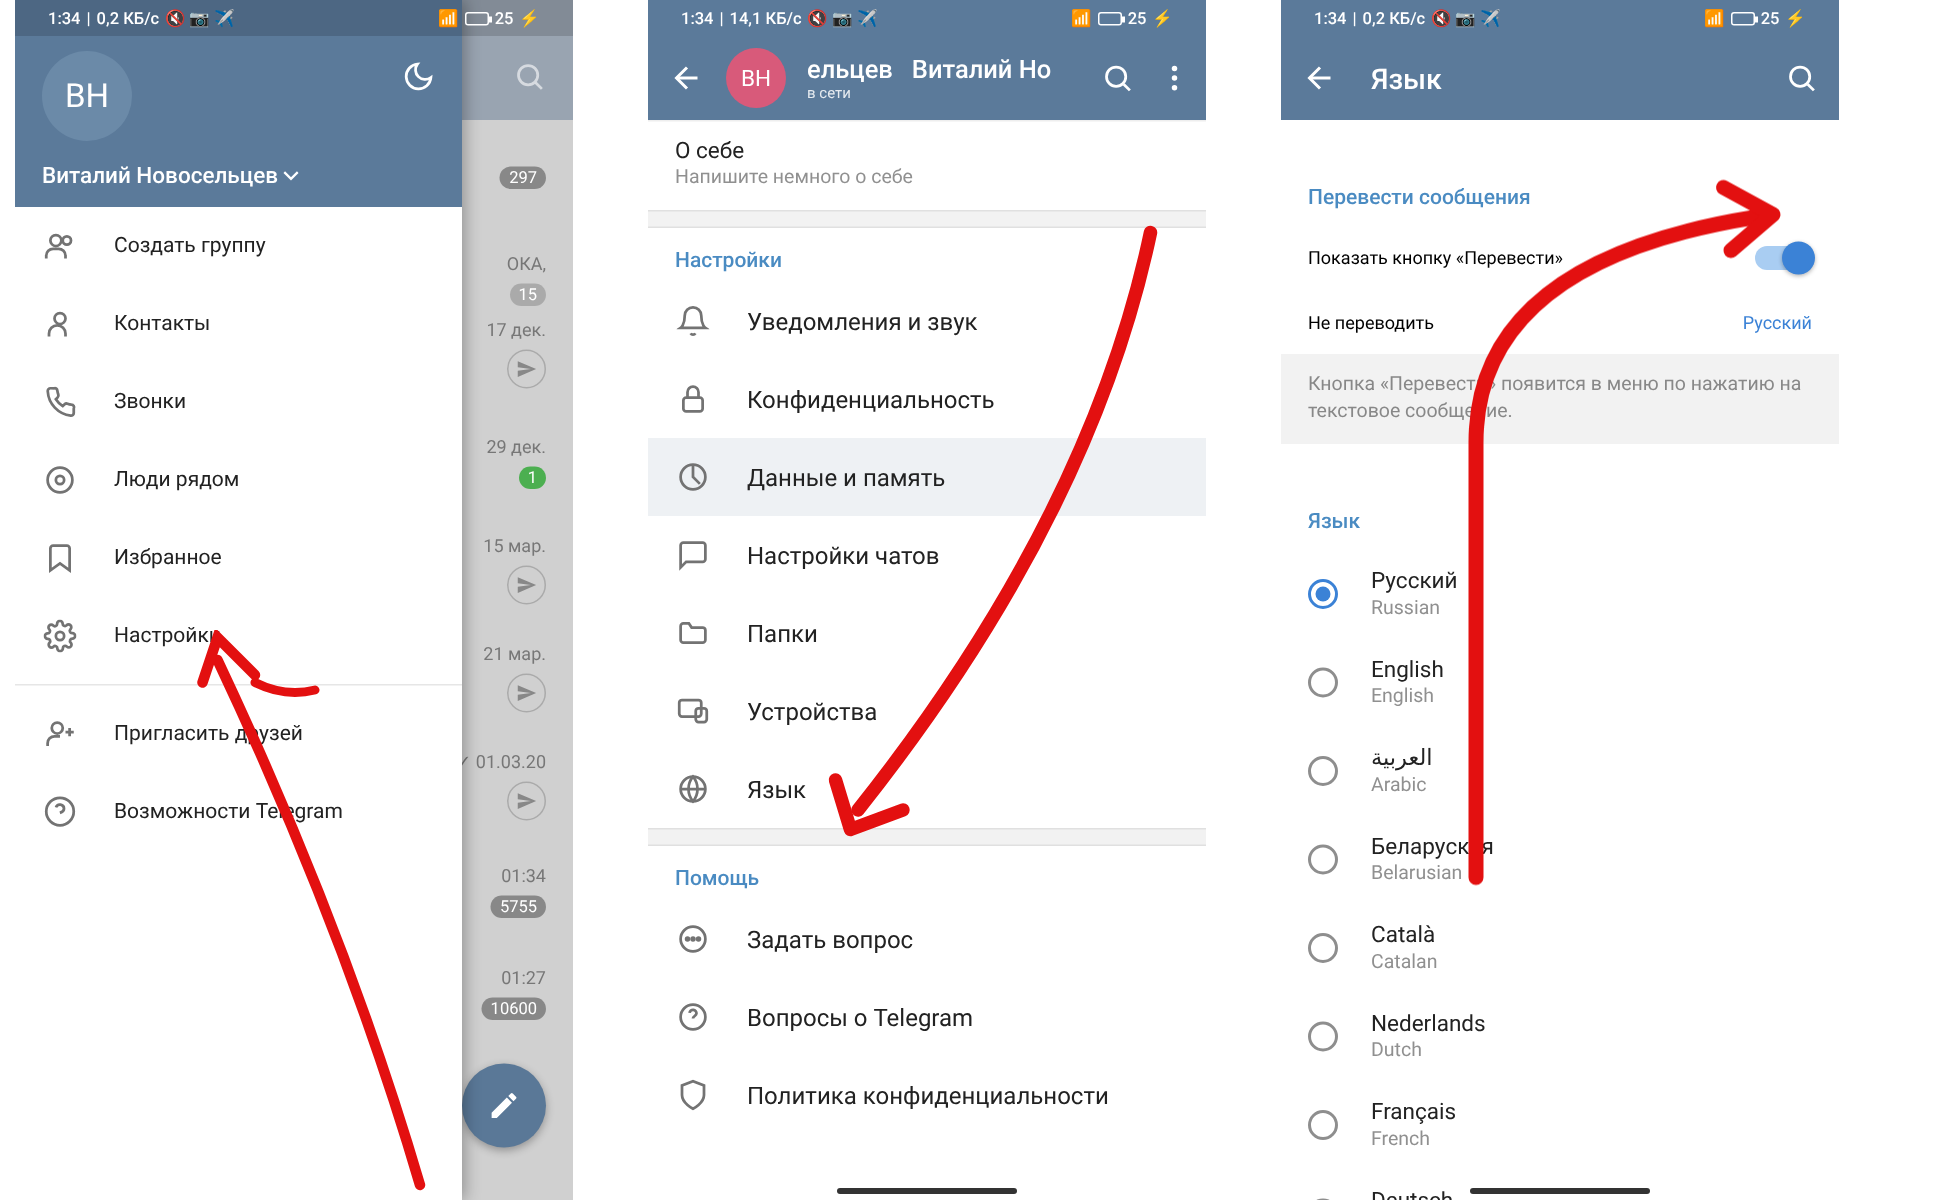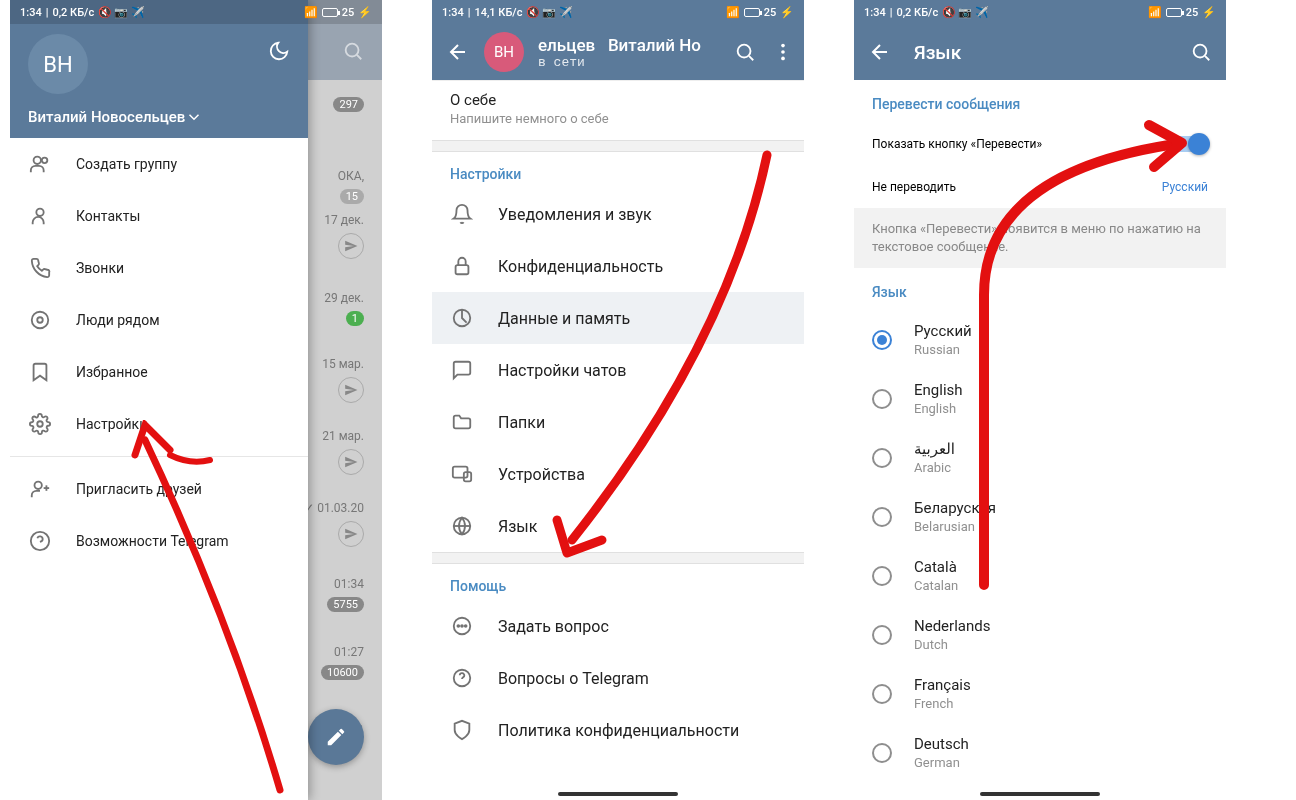--- a/index.html
+++ b/index.html
@@ -20,21 +20,21 @@
   overflow: hidden;
   flex-shrink: 0;
 }
 
 
 .statusbar {
   height: 24px;
   display: flex;
   align-items: center;
   justify-content: space-between;
-  padding: 0 10px;
+  padding: 0 22px;
   font-size: 11px;
   font-weight: 500;
   color: #222;
 }
 .statusbar.dark { color: #fff; background: rgba(0,0,0,0.15); position: absolute; top:0; left:0; right:0; z-index:5;}
 .phone1 .statusbar { position: absolute; top:0; left:0; right:0; z-index:20;}
 .sb-left, .sb-right { display: flex; align-items: center; gap: 4px; }
 .battery-box { border:1px solid currentColor; width:16px; height:9px; border-radius:2px; position:relative;}
 .battery-box::after{content:"";position:absolute;right:-3px;top:2px;width:2px;height:4px;background:currentColor;}
 .battery-fill{height:100%;width:25%;background:currentColor;}
@@ -110,37 +110,37 @@
   padding-top:24px;
   display:flex;align-items:center;
   gap:14px;
   padding-left:14px;padding-right:10px;
   color:#fff;
 }
 .tg-header .back{color:#fff;}
 .avatar-sm{width:40px;height:40px;border-radius:50%;background:#d85a7a;display:flex;align-items:center;justify-content:center;font-size:15px;}
 .hdr-titles{flex:1;overflow:hidden;}
 .hdr-t1{font-size:17px;font-weight:500;white-space:nowrap;}
-.hdr-t2{font-size:13px;opacity:0.85;font-family:Liberation Mono, monospace;}
+.hdr-t2{font-size:10px;opacity:0.85;}
 .hdr-icons{display:flex;gap:16px;align-items:center;}
 .content2{overflow-y:auto;height:calc(100% - 80px);}
 .section-pad{padding:10px 18px 14px;}
 .p-label{font-size:15px;color:#222;}
 .p-sub{font-size:13px;color:#909090;margin-top:2px;}
 .gray-gap{height:12px;background:#f2f2f2;box-shadow:inset 0 1px 0 #e0e0e0,inset 0 -1px 0 #e0e0e0;}
 .section-title{color:#4a8bc2;font-size:14px;font-weight:500;padding:14px 18px 6px;}
 .set-row{display:flex;align-items:center;gap:24px;padding:14px 18px;font-size:16px;color:#222;}
 .set-row.active{background:#eef1f4;}
 .set-row .icon{width:24px;height:24px;display:flex;align-items:center;justify-content:center;color:#737373;}
 
 
 .hdr3{background:#5b7a9a;height:80px;padding-top:24px;display:flex;align-items:center;gap:22px;padding-left:14px;padding-right:14px;color:#fff;}
 .hdr3 .title{font-size:19px;font-weight:500;flex:1;}
 .content3{overflow-y:auto;height:calc(100% - 80px);}
-.trans-head{color:#4a8bc2;font-size:14px;font-weight:500;padding:16px 18px 10px;}
+.trans-head{color:#4a8bc2;font-size:14px;font-weight:500;padding:16px 18px 10px;margin-top:28px;}
 .row-flex{display:flex;align-items:center;justify-content:space-between;padding:14px 18px;font-size:12px;}
 .blue-link{color:#3b82d6;}
 .toggle{width:38px;height:16px;background:#a9cdf2;border-radius:10px;position:relative;}
 .toggle .knob{width:22px;height:22px;background:#3b82d6;border-radius:50%;position:absolute;right:-2px;top:-3px;box-shadow:0 1px 3px rgba(0,0,0,0.3);}
 .info-box{background:#f2f2f2;padding:12px 18px;font-size:13px;color:#888;line-height:1.4;}
 .lang-row{display:flex;align-items:center;gap:22px;padding:12px 18px;}
 .radio{width:20px;height:20px;border:2px solid #8e8e8e;border-radius:50%;display:flex;align-items:center;justify-content:center;flex-shrink:0;}
 .radio.sel{border-color:#3b82d6;}
 .radio.sel::after{content:"";width:10px;height:10px;background:#3b82d6;border-radius:50%;}
 .lang-txt .l1{font-size:15px;color:#222;}
@@ -156,21 +156,21 @@
 <body>
 
 <div class="phone phone1">
   <div class="chat-bg">
     <div class="chat-header">
       <svg width="22" height="22" viewBox="0 0 24 24" fill="none" stroke="currentColor" stroke-width="2">
           <circle cx="11" cy="11" r="7"></circle>
           <line x1="21" y1="21" x2="16.5" y2="16.5"></line>
         </svg>
     </div>
-    <div class="chat-row" style="top:68px">
+    <div class="chat-row" style="top:82px">
         <span class="badge">297</span>
       </div>
     <div class="chat-row" style="top:150px">
         <span>ОКА,</span>
         <span class="badge" style="background:#aaa">15</span>
       </div>
     <div class="chat-row" style="top:200px">
         <span>17 дек.</span>
         <span class="circ">
           <svg width="14" height="14" viewBox="0 0 24 24" fill="#888">

